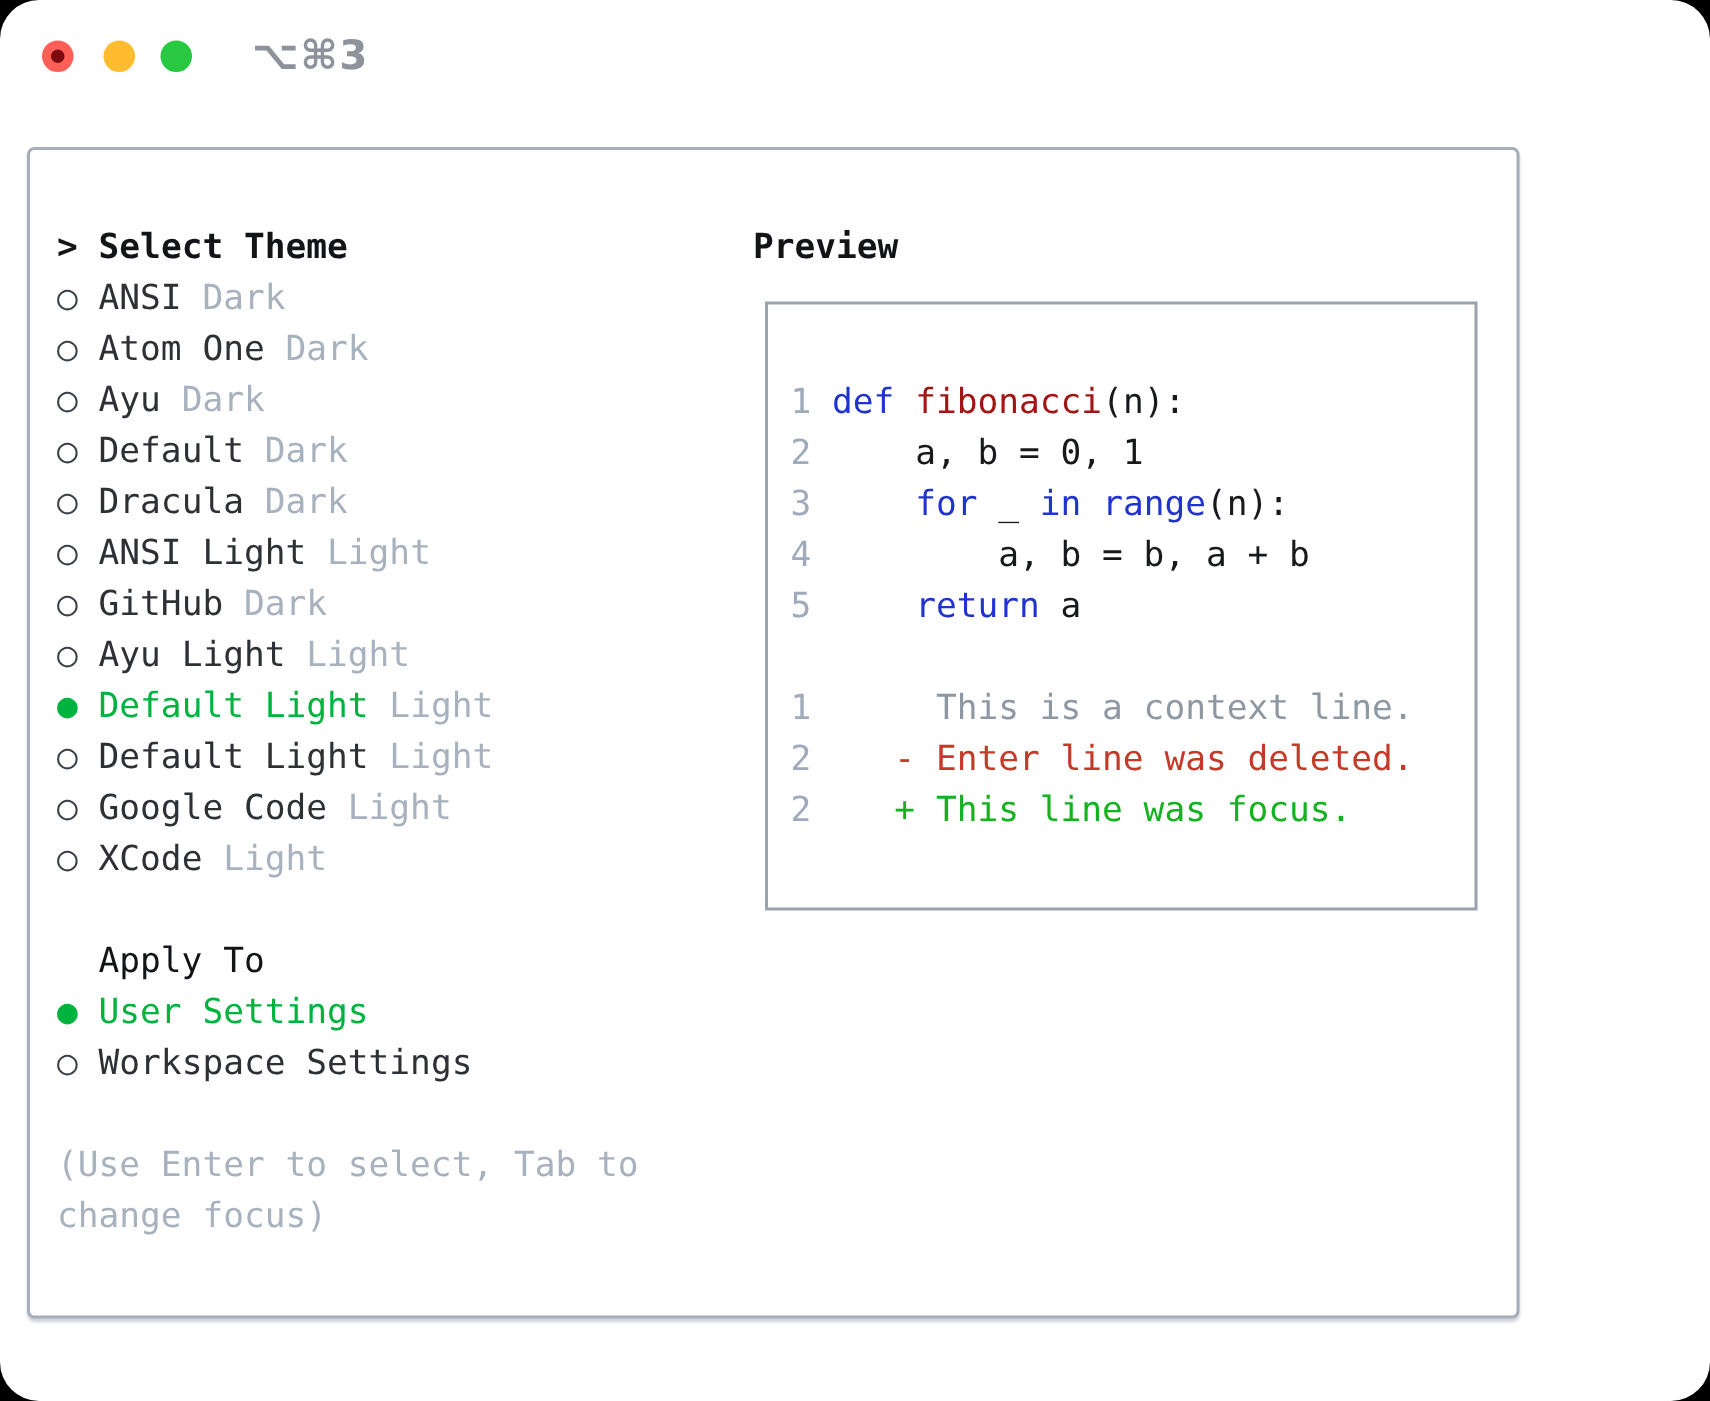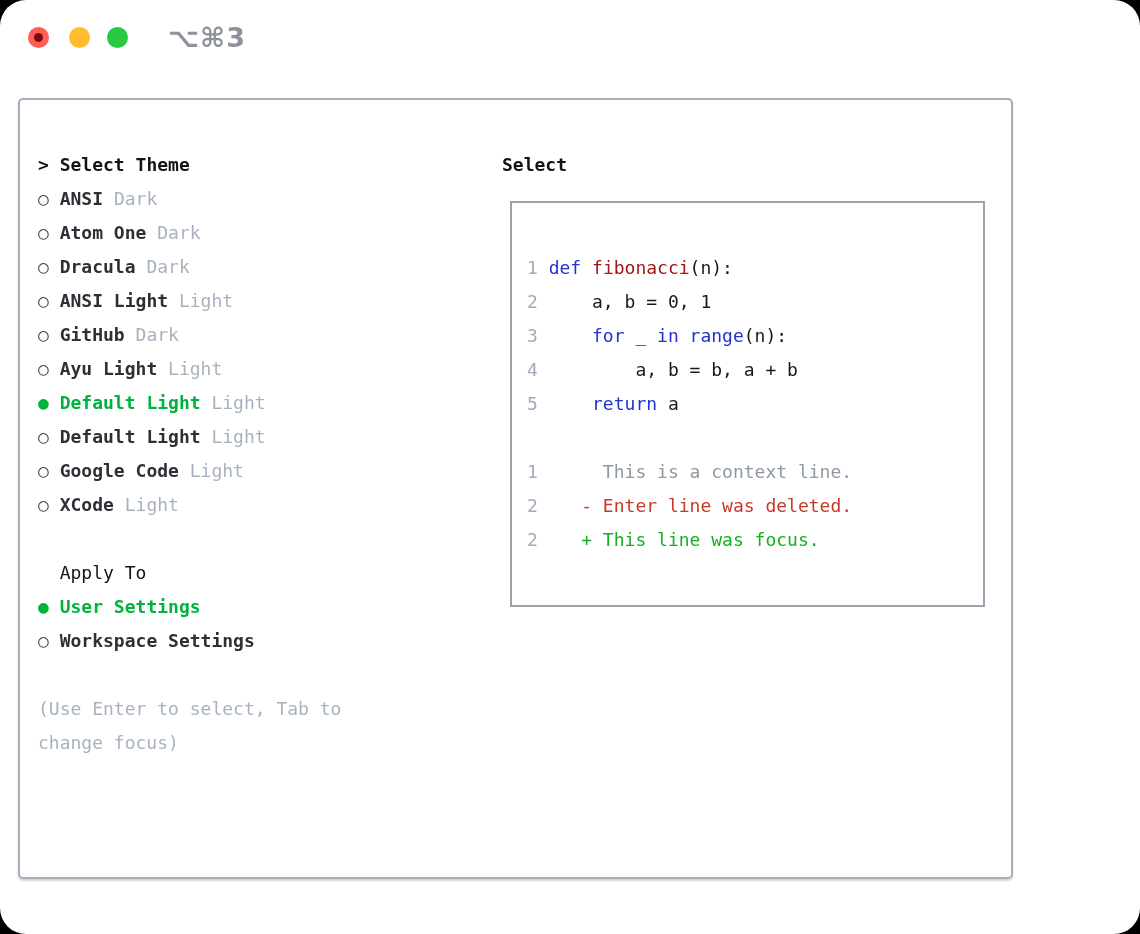--- a/index.html
+++ b/index.html
@@ -27,27 +27,27 @@
     position:absolute;left:168px;top:22px;
     font-family:"DejaVu Sans","Liberation Sans",sans-serif;
     font-size:27px;font-weight:600;color:#8e929a;letter-spacing:1px;
   }
   
   .panel{
     position:absolute;left:18px;top:98px;width:991px;height:777px;
     border:2px solid var(--panel-border);border-radius:5px;background:#fff;
     box-shadow:0 2px 2px rgba(150,160,172,.45);
   }
-  .line{height:34px;line-height:34px;white-space:pre;font-size:18px;color:var(--text-dark);}
+  .line{height:34px;line-height:34px;white-space:pre;font-size:23px;color:var(--text-dark);}
   .left{position:absolute;left:18px;top:48px;}
   .header .cursor{color:var(--heading-black);font-weight:bold;}
   .header .title{color:var(--heading-black);font-weight:bold;}
   .titem .marker{color:#3b4148;}
   .titem.selected .marker{color:var(--accent-green);}
-  .titem .nm{color:var(--text-dark);font-weight:bold;}
+  .titem .nm{color:var(--text-dark);}
   .titem.selected .nm{color:var(--accent-green);}
   .variant{color:var(--muted-gray);}
   .applyto{color:var(--heading-black);padding-left:2ch;}
   .hintline{color:var(--muted-gray);}
   
   .preview-label{position:absolute;left:482px;top:48px;font-weight:bold;color:var(--heading-black);}
   .preview-box{
     position:absolute;left:490px;top:101px;width:471px;height:402px;
     border:2px solid #9aa3ae;background:#fff;
   }
@@ -74,20 +74,22 @@
     <span class="shortcut">⌥⌘3</span>
   </div>
 
   <div class="panel">
 
     <div class="left">
       <div class="line header"><span class="cursor">&gt;</span><span> </span><span class="title">Select Theme</span></div>
       <div id="theme-list">
           <div class="line titem"><span class="marker">○</span><span class="nm"> ANSI </span><span class="variant">Dark</span></div>
           <div class="line titem"><span class="marker">○</span><span class="nm"> Atom One </span><span class="variant">Dark</span></div>
+          <div class="line titem"><span class="marker">○</span><span class="nm"> Ayu </span><span class="variant">Dark</span></div>
+          <div class="line titem"><span class="marker">○</span><span class="nm"> Default </span><span class="variant">Dark</span></div>
           <div class="line titem"><span class="marker">○</span><span class="nm"> Dracula </span><span class="variant">Dark</span></div>
           <div class="line titem"><span class="marker">○</span><span class="nm"> ANSI Light </span><span class="variant">Light</span></div>
           <div class="line titem"><span class="marker">○</span><span class="nm"> GitHub </span><span class="variant">Dark</span></div>
           <div class="line titem"><span class="marker">○</span><span class="nm"> Ayu Light </span><span class="variant">Light</span></div>
           <div class="line titem selected"><span class="marker">●</span><span class="nm"> Default Light </span><span class="variant">Light</span></div>
           <div class="line titem"><span class="marker">○</span><span class="nm"> Default Light </span><span class="variant">Light</span></div>
           <div class="line titem"><span class="marker">○</span><span class="nm"> Google Code </span><span class="variant">Light</span></div>
           <div class="line titem"><span class="marker">○</span><span class="nm"> XCode </span><span class="variant">Light</span></div>
         </div>
       <div class="line"> </div>
@@ -96,21 +98,21 @@
           <div class="line titem selected"><span class="marker">●</span><span class="nm"> User Settings</span></div>
           <div class="line titem"><span class="marker">○</span><span class="nm"> Workspace Settings</span></div>
         </div>
       <div class="line"> </div>
       <div id="hint">
           <div class="line hintline">(Use Enter to select, Tab to</div>
           <div class="line hintline">change focus)</div>
         </div>
     </div>
 
-    <div class="preview-label line">Select</div>
+    <div class="preview-label line">Preview</div>
 
     <div class="preview-box">
       <div class="code" id="code">
           <div class="line"><span class="c-num">1</span><span class="c-code"> </span><span class="c-kw">def</span><span class="c-code"> </span><span class="c-fn">fibonacci</span><span class="c-code">(n):</span></div>
           <div class="line"><span class="c-num">2</span><span class="c-code">     a, b = 0, 1</span></div>
           <div class="line"><span class="c-num">3</span><span class="c-code">     </span><span class="c-kw">for</span><span class="c-code"> _ </span><span class="c-kw">in</span><span class="c-code"> </span><span class="c-kw">range</span><span class="c-code">(n):</span></div>
           <div class="line"><span class="c-num">4</span><span class="c-code">         a, b = b, a + b</span></div>
           <div class="line"><span class="c-num">5</span><span class="c-code">     </span><span class="c-kw">return</span><span class="c-code"> a</span></div>
           <div class="line"> </div>
           <div class="line"><span class="c-num">1</span><span class="c-ctx">      This is a context line.</span></div>

